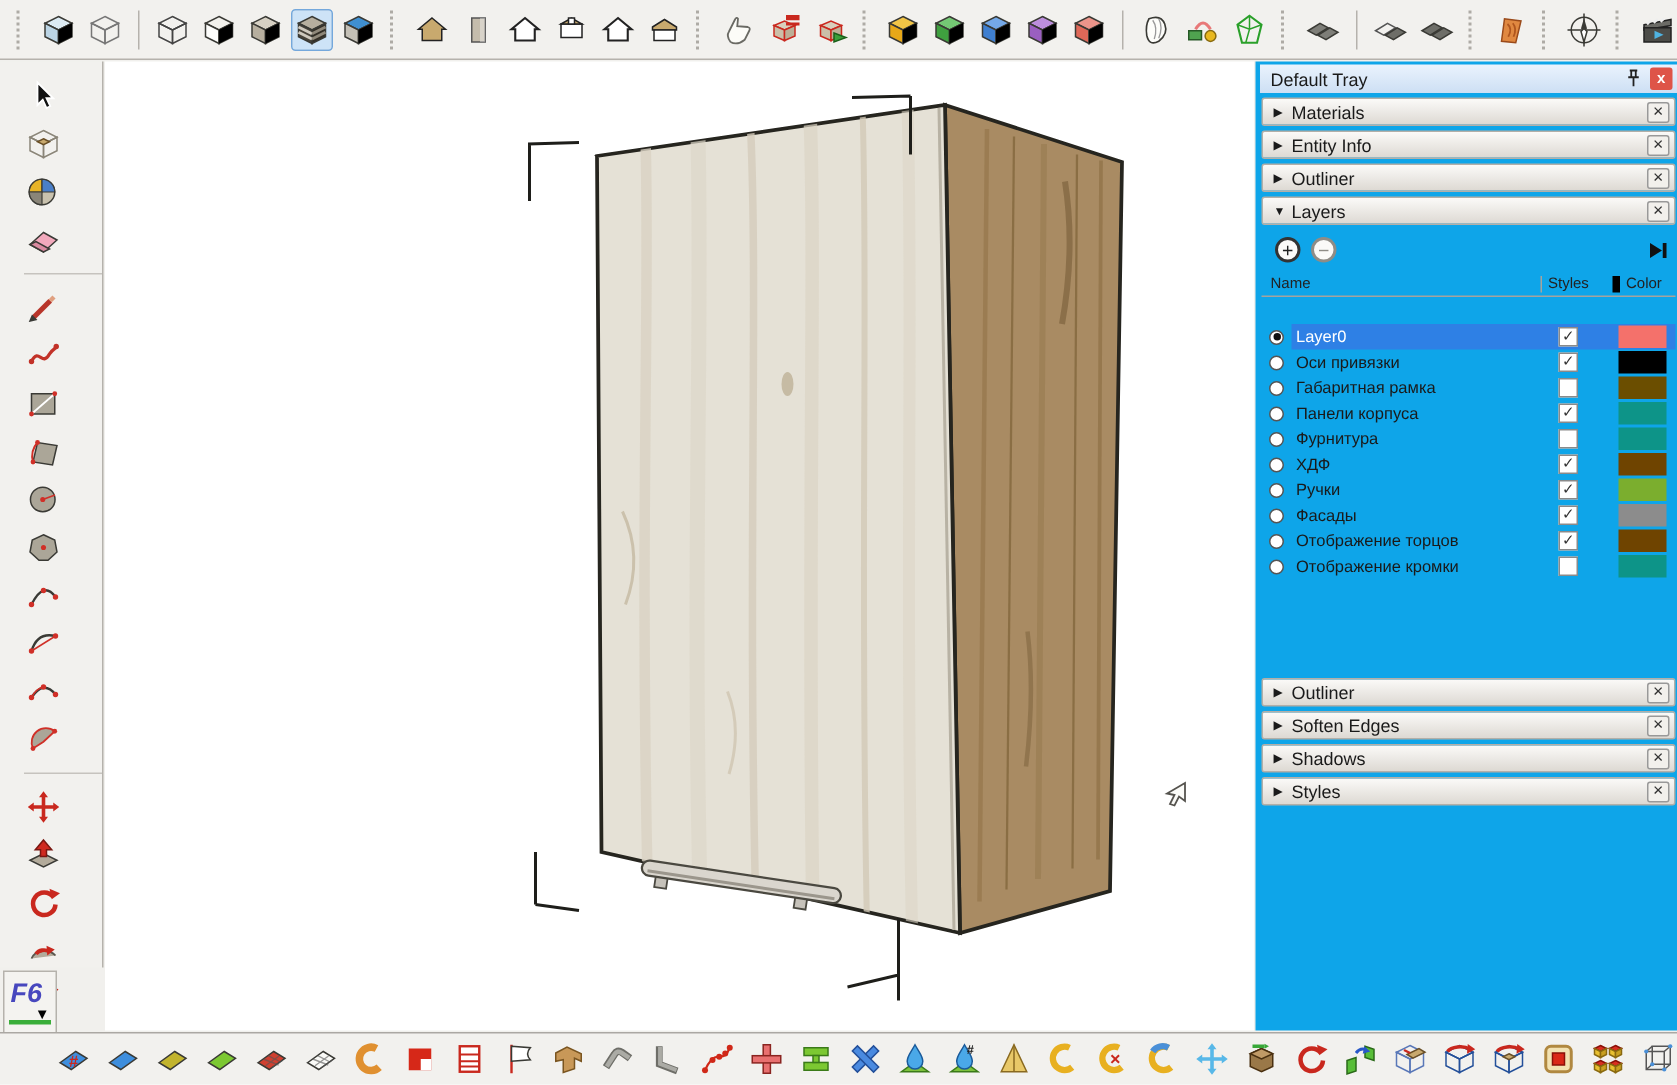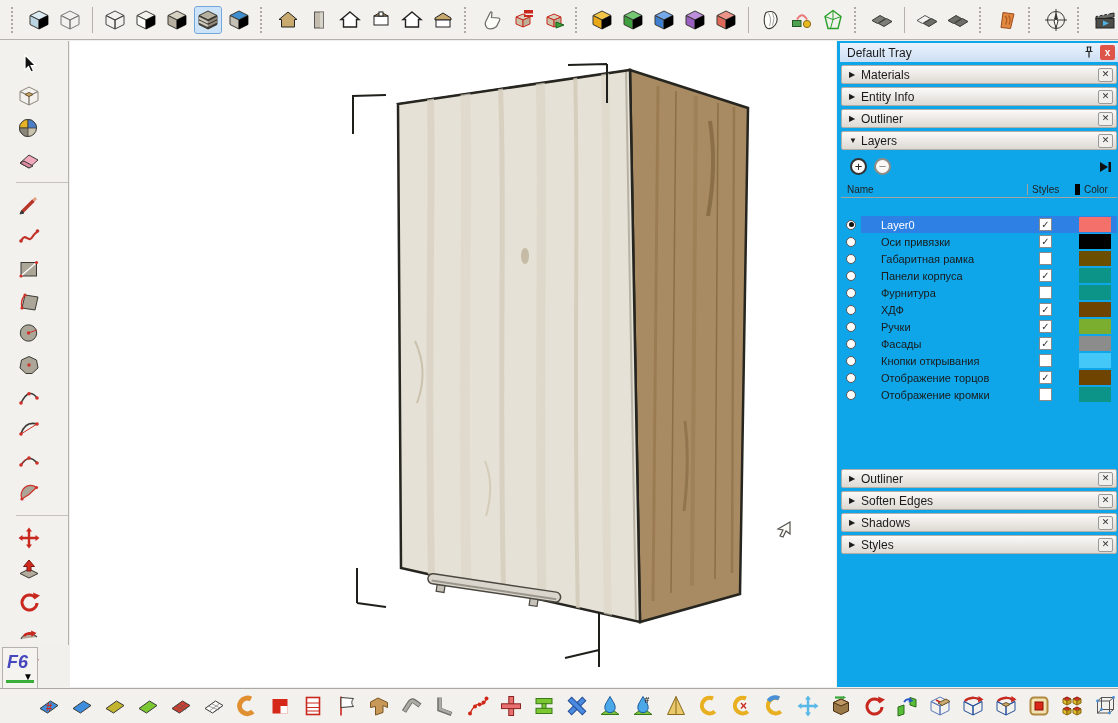--- a/index.html
+++ b/index.html
@@ -53,21 +53,21 @@
   .colhdr .c1{flex:1;padding-left:6px}
   .colhdr .c2{width:48px;border-left:1px solid #A6A39D;padding-left:4px;box-sizing:border-box}
   .colhdr .c3{width:42px;border-left:5px solid #000000;padding-left:4px;box-sizing:border-box}
   #layerlist{margin-top:18px}
   .lrow{display:flex;align-items:center;height:17px;font-size:11px}
   .radcell{width:20px;display:flex;justify-content:center;align-items:center}
   .rad{width:10px;height:10px;border:1px solid #555;border-radius:50%;background:#fff;position:relative;box-sizing:border-box}
   .rad.on::after{content:"";position:absolute;left:1.5px;top:1.5px;width:5px;height:5px;border-radius:50%;background:#111}
   .rowmain{flex:1;display:flex;align-items:center;height:17px}
   .lrow.sel .rowmain{background:#2E80E5;color:#fff}
-  .lname{flex:1;padding-left:20px;white-space:nowrap;overflow:hidden}
+  .lname{flex:1;padding-left:3px;white-space:nowrap;overflow:hidden}
   .cbcell{width:48px;display:flex;justify-content:flex-start;padding-left:12px;box-sizing:border-box}
   .cb{width:13px;height:13px;border:1px solid #8A8A8A;background:#fff;font-size:10px;line-height:12px;
       text-align:center;color:#333;box-sizing:border-box}
   .swcell{width:42px;display:flex;justify-content:flex-start;padding-left:4px;box-sizing:border-box}
   .sw{width:32px;height:15px}
   .trayspacer{height:64px}
 </style>
 </head>
 <body>
 
@@ -768,34 +768,20 @@
             <span class="swcell">
               <span class="sw" style="background: rgb(140, 140, 140);"></span>
             </span>
           </span>
         </div>
         <div class="lrow">
           <span class="radcell">
             <span class="rad"></span>
           </span>
           <span class="rowmain">
-            <span class="lname">Кнопки открывания</span>
-            <span class="cbcell">
-              <span class="cb"></span>
-            </span>
-            <span class="swcell">
-              <span class="sw" style="background: rgb(68, 200, 248);"></span>
-            </span>
-          </span>
-        </div>
-        <div class="lrow">
-          <span class="radcell">
-            <span class="rad"></span>
-          </span>
-          <span class="rowmain">
             <span class="lname">Отображение торцов</span>
             <span class="cbcell">
               <span class="cb">✓</span>
             </span>
             <span class="swcell">
               <span class="sw" style="background: rgb(111, 68, 0);"></span>
             </span>
           </span>
         </div>
         <div class="lrow">

